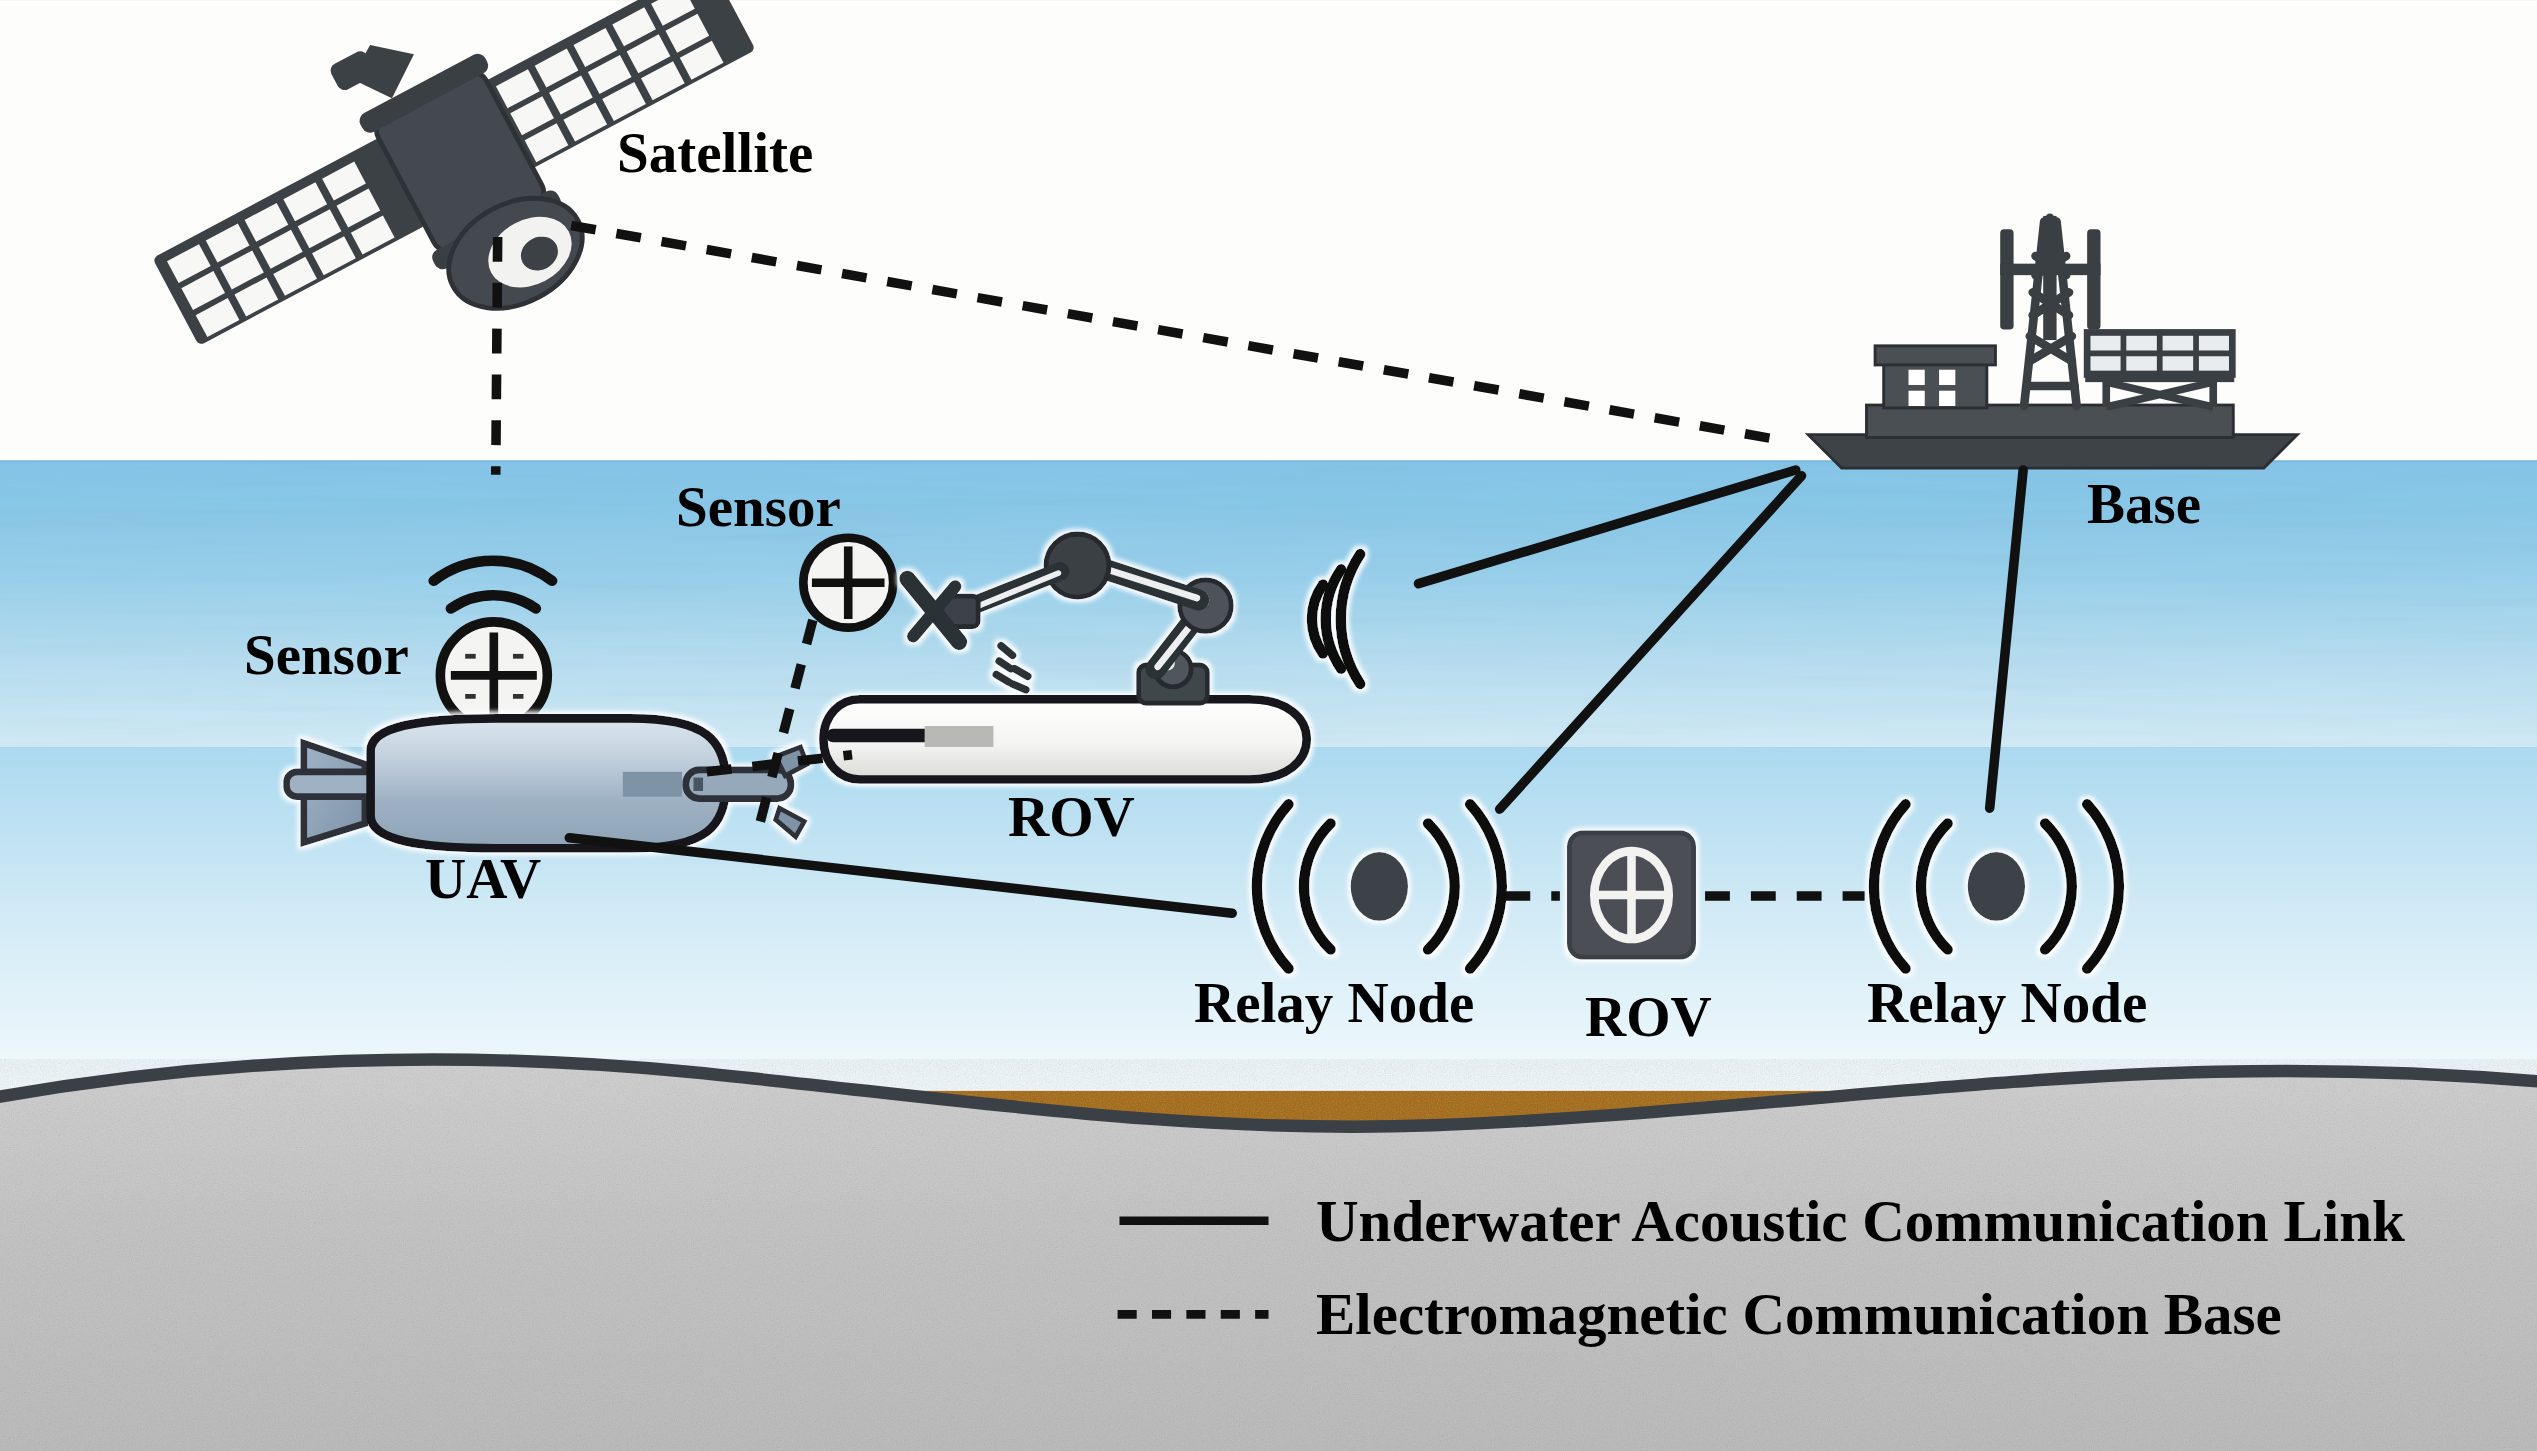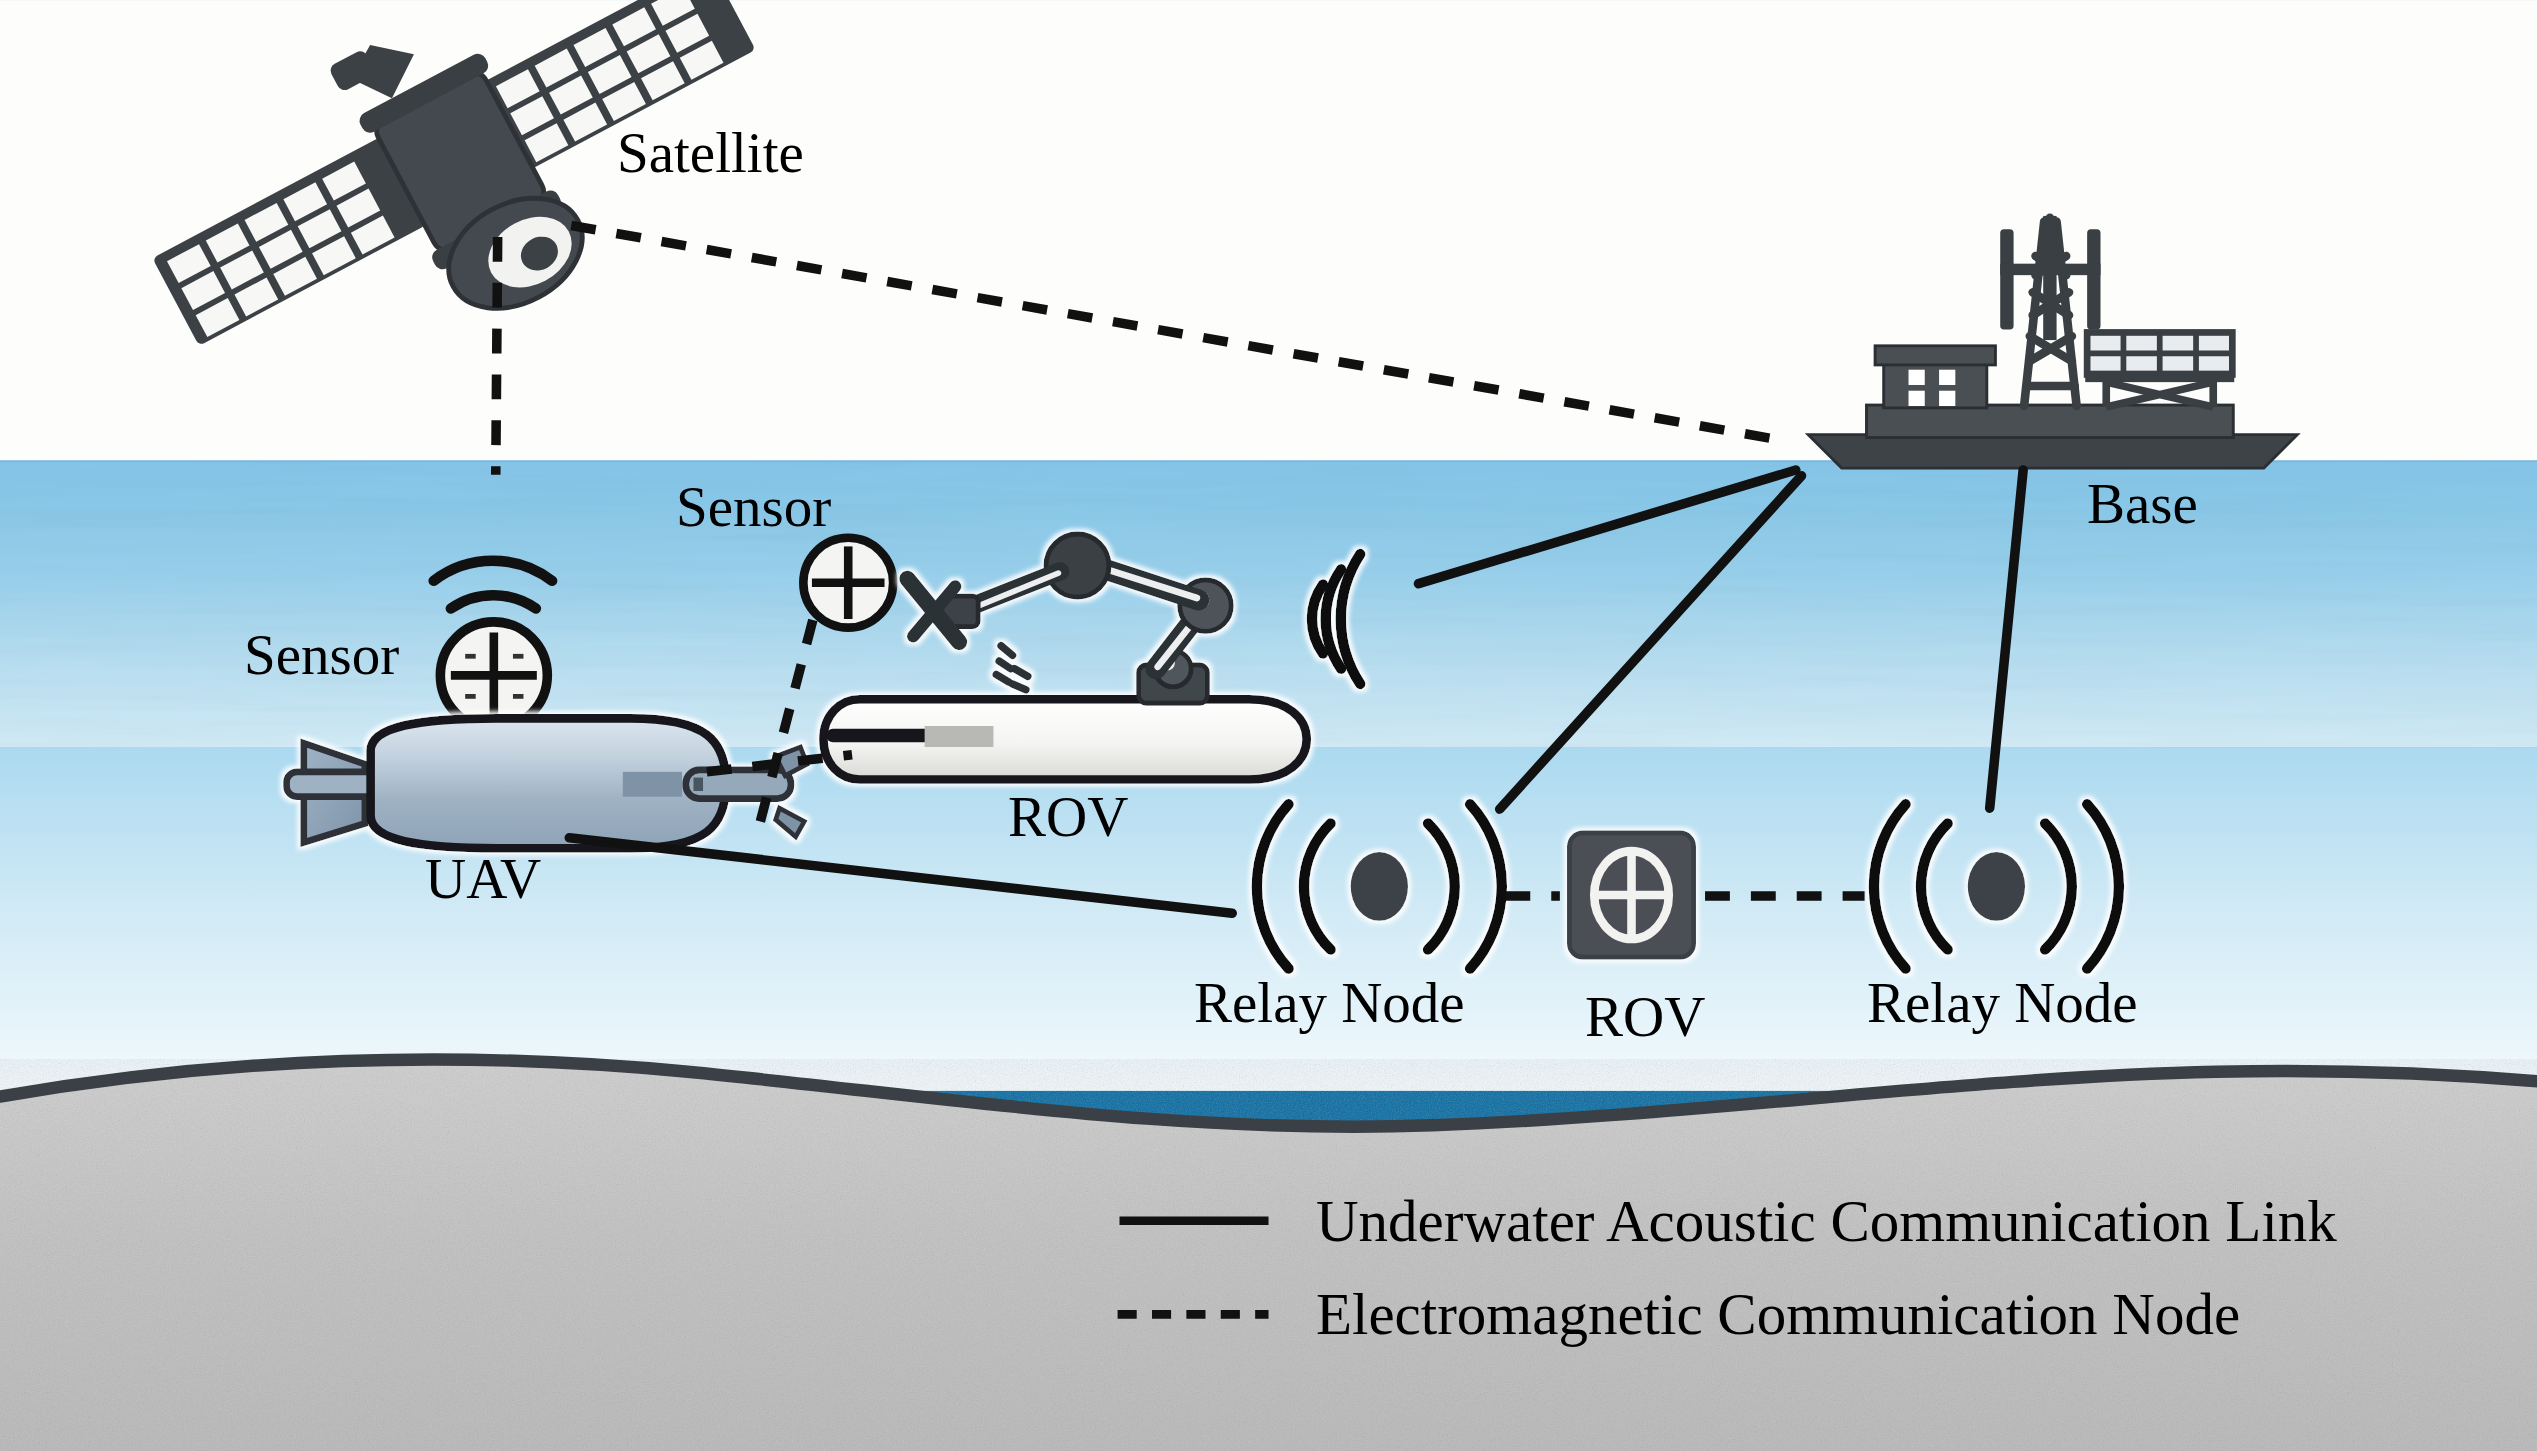--- a/index.html
+++ b/index.html
@@ -9,21 +9,22 @@
     background: #ffffff;
   }
   body {
     font-family: "Liberation Serif", "DejaVu Serif", serif;
   }
   #stage {
     position: relative;
     width: 2538px;
     height: 1452px;
     overflow: hidden;
-    background: #0369a1;
+    background: #a16207;
+    font-weight: bold;
   }
   #scene { position:absolute; left:0; top:0; width:2538px; height:1452px; }
   .lbl {
     position: absolute;
     font-family: "Liberation Serif", "DejaVu Serif", serif;
     color: #000000;
     white-space: nowrap;
     line-height: 1;
     -webkit-font-smoothing: antialiased;
   }
@@ -379,16 +380,16 @@
   <div class="lbl lbl-node" style="left:1008px; top:788px;">ROV</div>
 
   <div class="lbl lbl-node" style="left:1194px; top:974px;">Relay Node</div>
 
   <div class="lbl lbl-node" style="left:1585px; top:988px;">ROV</div>
 
   <div class="lbl lbl-node" style="left:1867px; top:974px;">Relay Node</div>
 
   <div class="lbl lbl-legend" style="left:1316px; top:1192px;text-align:center;">Underwater Acoustic Communication Link</div>
 
-  <div class="lbl lbl-legend" style="left:1316px; top:1285px;">Electromagnetic Communication Node</div>
+  <div class="lbl lbl-legend" style="left:1316px; top:1285px;">Electromagnetic Communication Base</div>
 
 </div>
 
 
 </body></html>

